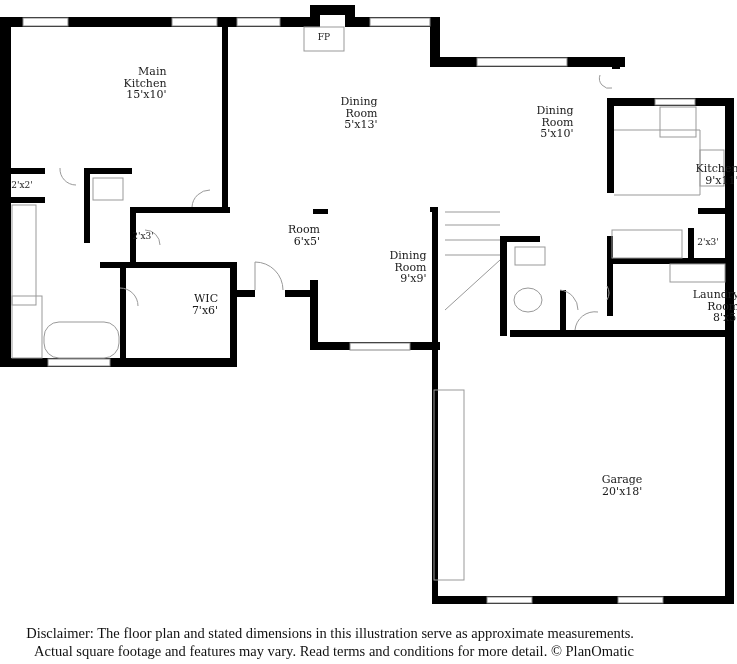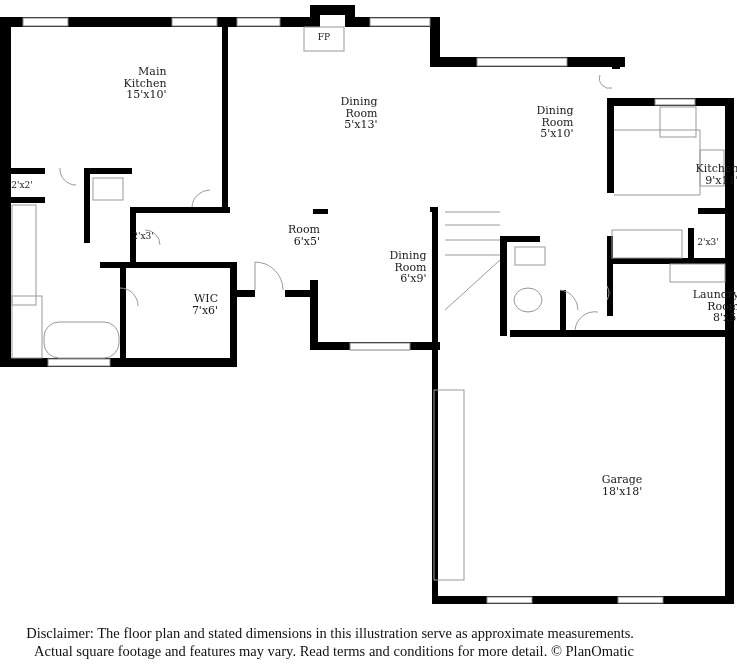--- a/index.html
+++ b/index.html
@@ -117,34 +117,34 @@
   <span class="n">Kitchen</span>
   <span class="n">9'x11'</span>
 </div>
 <div class="lbl big" style="left:272px;top:224px;">
   <span class="n">Room</span>
   <span class="n">6'x5'</span>
 </div>
 <div class="lbl big" style="left:376px;top:250px;">
   <span class="n">Dining</span>
   <span class="n">Room</span>
-  <span class="n">6'x9'</span>
+  <span class="n">9'x9'</span>
 </div>
 <div class="lbl big" style="left:173px;top:293px;">
   <span class="n">WIC</span>
   <span class="n">7'x6'</span>
 </div>
 <div class="lbl sm" style="left:668px;top:289px;">
   <span class="n">Laundry</span>
   <span class="n">Room</span>
   <span class="n">8'x5'</span>
 </div>
 <div class="lbl big" style="left:590px;top:474px;">
   <span class="n">Garage</span>
-  <span class="n">18'x18'</span>
+  <span class="n">20'x18'</span>
 </div>
 
 <div class="lbl xs" style="left:22px;top:181px;">2'x2'</div>
 <div class="lbl xs" style="left:143px;top:232px;">2'x3'</div>
 <div class="lbl xs" style="left:708px;top:238px;">2'x3'</div>
 <div class="lbl xs" style="left:324px;top:33px;">FP</div>
 
 <div class="disclaimer" id="d1">Disclaimer: The floor plan and stated dimensions in this illustration serve as approximate measurements.</div>
 <div class="disclaimer" id="d2">Actual square footage and features may vary. Read terms and conditions for more detail. © PlanOmatic</div>
 

